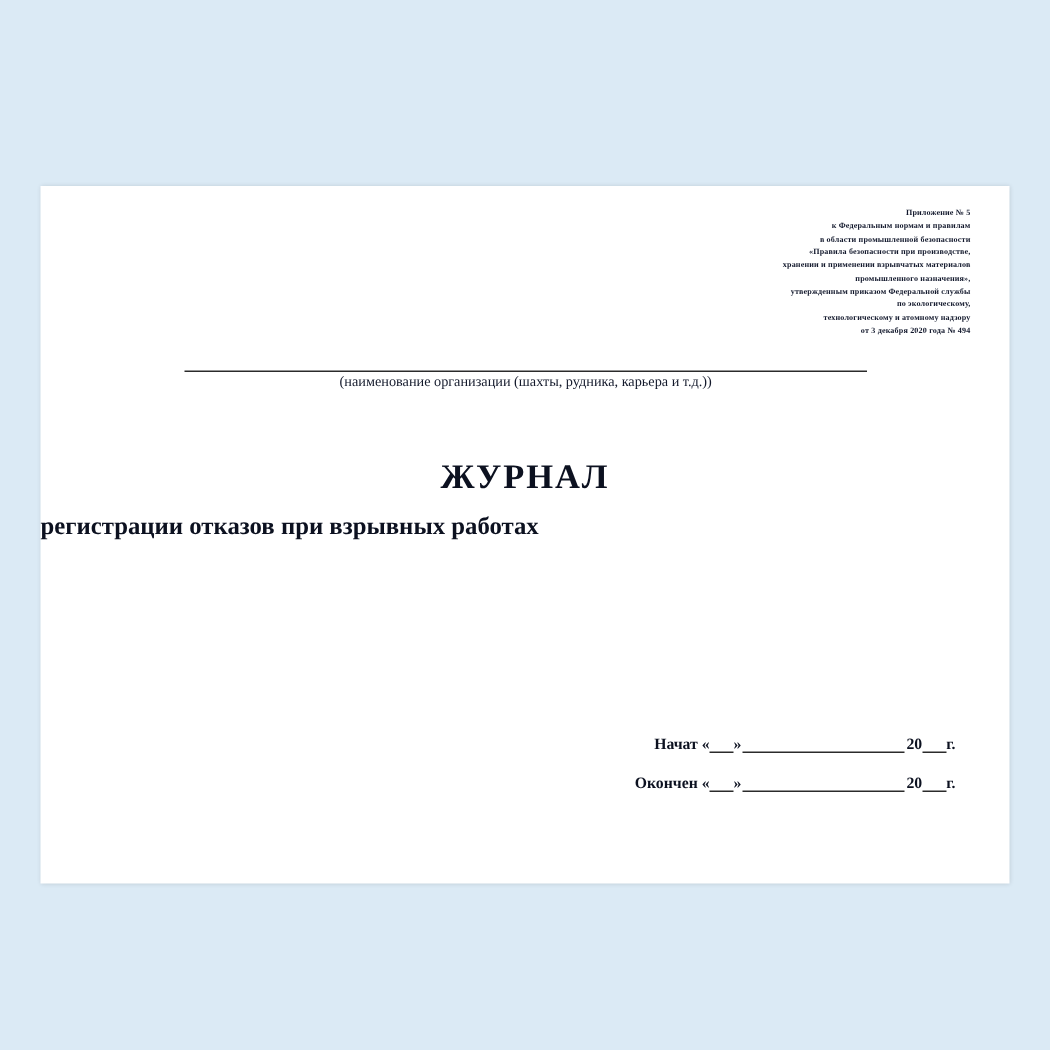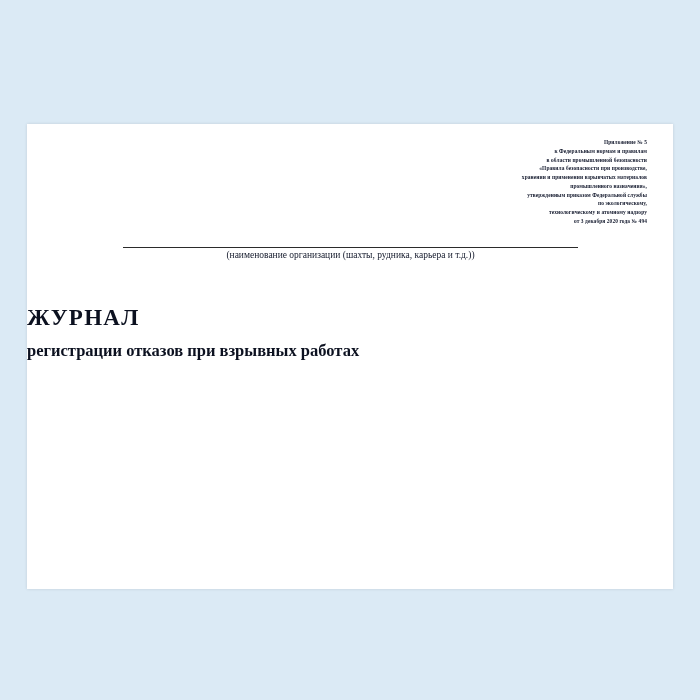--- a/index.html
+++ b/index.html
@@ -57,21 +57,21 @@
     width: 455px;
     text-align: center;
     font-size: 9.5px;
     color: #13192b;
   }
   .title-main {
     position: absolute;
     left: 0;
     top: 181px;
     width: 646px;
-    text-align: left;
+    text-align: center;
     font-size: 23px;
     font-weight: bold;
     letter-spacing: 0.055em;
     color: #0c1120;
   }
   .title-sub {
     position: absolute;
     left: 0;
     top: 217px;
     width: 646px;
@@ -127,15 +127,19 @@
       <div>технологическому и атомному надзору</div>
       <div>от 3 декабря 2020 года № 494</div>
     </div>
 
     <div class="org-line"></div>
     <div class="org-caption">(наименование организации (шахты, рудника, карьера и т.д.))</div>
 
     <div class="title-main">ЖУРНАЛ</div>
     <div class="title-sub">регистрации отказов при взрывных работах</div>
 
+    <div class="footer-lines">
+      <div class="row"><span>Начат «</span><span class="small-blank"></span><span>»</span><span class="blank"></span><span>20</span><span class="small-blank"></span><span>г.</span></div>
+      <div class="row"><span>Окончен «</span><span class="small-blank"></span><span>»</span><span class="blank"></span><span>20</span><span class="small-blank"></span><span>г.</span></div>
+    </div>
 
   </div>
 </div>
 
 </body></html>

